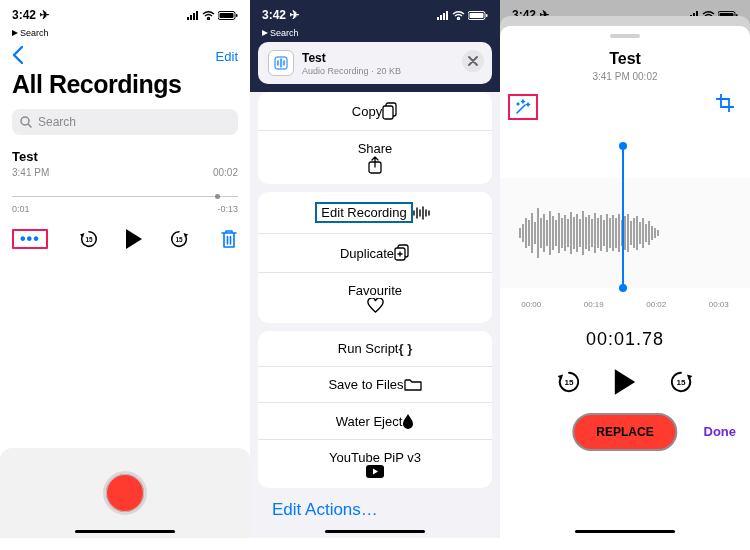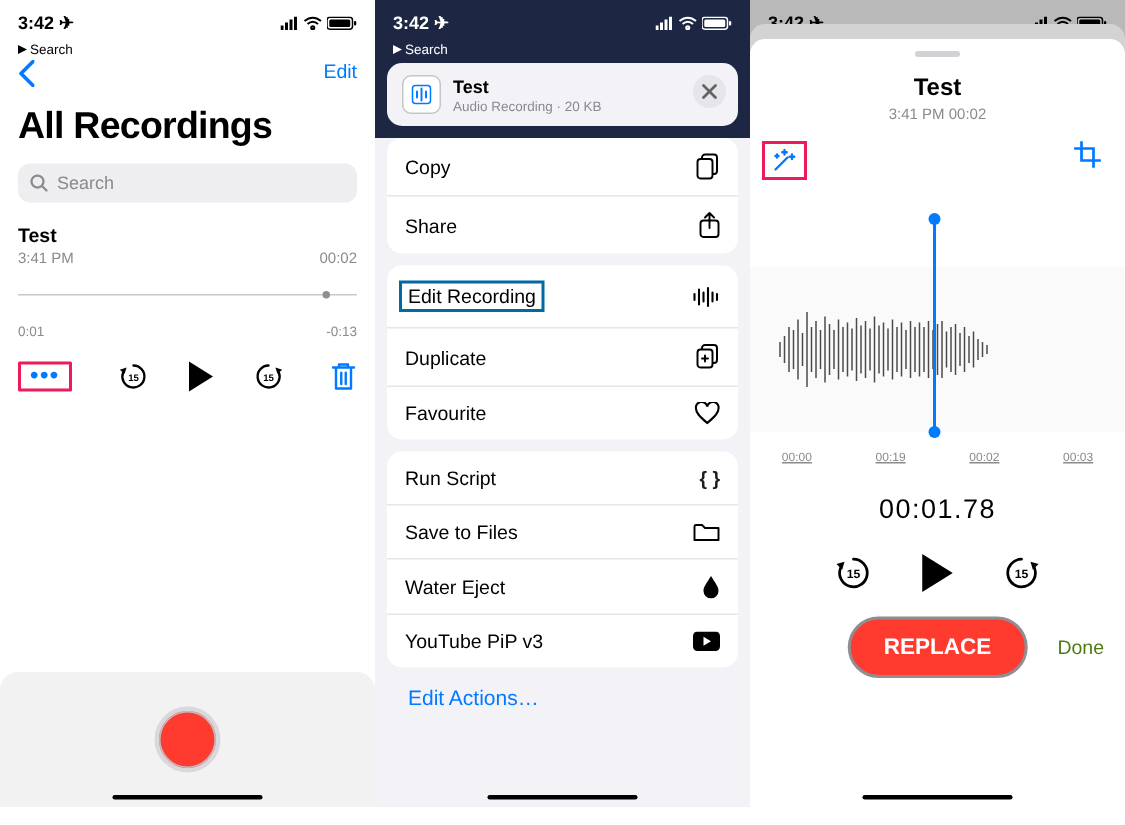--- a/index.html
+++ b/index.html
@@ -8,75 +8,75 @@
   .screen.s2 { background: #1d2744; }
 
   
   .statusbar { height: 28px; display: flex; justify-content: space-between; align-items: center; padding: 2px 12px 0 12px; font-size: 11px; font-weight: 600; }
   .statusbar .left { font-size: 12px; font-weight: 700; }
   .statusbar .right { display: flex; gap: 3px; align-items: center; letter-spacing: -1px; font-size: 10px; }
   .breadcrumb { font-size: 9px; color: #000; padding: 0 12px 2px 12px; display: flex; align-items: center; gap: 2px; }
   .breadcrumb svg { width: 6px; height: 6px; }
 
   
-  .nav1 { display: flex; justify-content: space-between; align-items: flex-start; padding: 0 12px; height: 24px; }
+  .nav1 { display: flex; justify-content: space-between; align-items: flex-end; padding: 0 12px; height: 24px; }
   .back-chev { color: #007aff; font-size: 16px; }
   .edit-link { color: #007aff; font-size: 13px; }
   .title-big { font-size: 25px; font-weight: 800; padding: 6px 12px 10px 12px; letter-spacing: -0.5px;}
   .search { margin: 0 12px; height: 26px; background: #eeeef0; border-radius: 8px; display: flex; align-items: center; padding: 0 8px; gap: 6px; color: #8a8a8e; font-size: 12px; }
   .track { padding: 14px 12px 0 12px; }
   .track-title { font-size: 13px; font-weight: 600; }
   .track-sub { display: flex; justify-content: space-between; font-size: 10px; color: #8a8a8e; margin-top: 3px; }
   .progress { position: relative; height: 16px; margin-top: 10px; }
   .progress .line { position: absolute; top: 8px; left: 0; right: 0; height: 1px; background: #c7c7cc; }
   .progress .dot { position: absolute; top: 5.5px; right: 18px; width: 5px; height: 5px; border-radius: 50%; background: #8e8e93; }
-  .progress-times { display: flex; justify-content: space-between; font-size: 9px; color: #8a8a8e; margin-top: 12px; }
+  .progress-times { display: flex; justify-content: space-between; font-size: 9px; color: #8a8a8e; margin-top: 0; }
   .controls { display: flex; justify-content: space-between; align-items: center; padding: 14px 12px 0 12px; }
   .controls-center { display: flex; gap: 24px; align-items: center; }
   .highlight-red { border: 2px solid #ef1a5a; padding: 3px 6px; border-radius: 1px; display: inline-flex; }
   .rec-bar { position: absolute; bottom: 0; left: 0; right: 0; height: 90px; background: #f2f2f2; border-top-left-radius: 12px; border-top-right-radius: 12px; display: flex; align-items: center; justify-content: center; }
   .rec-btn { width: 44px; height: 44px; border-radius: 50%; background: #ff3b30; border: 3px solid #d9d9dd; box-shadow: 0 0 0 1px #bfbfc3 inset; }
   .home-ind { position: absolute; bottom: 5px; left: 50%; transform: translateX(-50%); width: 100px; height: 3.5px; background: #000; border-radius: 3px; }
 
   
   .s2 .statusbar, .s2 .breadcrumb { color: #fff; }
   .sheet-head { margin: 2px 8px 8px 8px; background: #f2f2f7; border-radius: 10px; padding: 8px 10px; display: flex; align-items: center; gap: 8px; position: relative; }
   .sheet-head .doc-icon { width: 26px; height: 26px; border-radius: 6px; border: 1px solid #c6c6c8; background: #fff; display:flex; align-items:center; justify-content:center; }
   .sheet-head .doc-icon svg { width:14px; height:14px; }
   .sheet-head .txt { flex:1; }
   .sheet-head .t1 { font-size: 12px; font-weight:600; }
   .sheet-head .t2 { font-size: 9px; color:#8a8a8e; margin-top:1px; }
   .sheet-close { position: absolute; right: 8px; top: 8px; width: 22px; height:22px; border-radius:50%; background:#e5e5ea; display:flex; align-items:center; justify-content:center; color:#636366; font-size:12px;}
   .menu-body { flex:1; background:#f2f2f7; padding: 0 8px 40px 8px; overflow:hidden; }
   .menu-group { background: #fff; border-radius: 10px; margin-bottom: 8px; overflow: hidden; }
-  .menu-item { display:flex; justify-content:space-between; align-items:center; padding: 10px 12px; font-size: 13px; border-bottom:1px solid #e5e5e7; }
-  .menu-item:last-child { border-bottom:none; }
+  .menu-item { display:flex; justify-content:center; align-items:center; padding: 10px 12px; font-size: 13px; border-bottom:1px solid #e5e5e7; }
+  .menu-item:last-child { border-bottom:none;flex-direction:column; }
   .menu-item .lbl { display:inline-block; }
   .menu-item .ic { color:#1c1c1e; }
-  .edit-actions { color:#007aff; font-size:14px; padding:4px 10px 0 14px; }
+  .edit-actions { color:#007aff; font-size:17px; padding:4px 10px 0 14px; }
   .highlight-in { border: 2px solid #0369a1; padding: 1px 4px; margin-left:-4px; display:inline-block; }
 
   
   .s3 .sheet3 { position:absolute; top:26px; left:0; right:0; bottom:0; background:#fff; border-top-left-radius: 10px; border-top-right-radius:10px; box-shadow: 0 -10px 0 0 #d3d3d3; }
   .grabber { width:30px; height:4px; background:#d1d1d6; border-radius:3px; margin:8px auto 12px auto; }
   .edit-title { text-align:center; font-size:16px; font-weight:700; }
   .edit-sub { text-align:center; font-size:10px; color:#8a8a8e; margin-top:3px; }
   .tools { display:flex; justify-content:space-between; padding:12px 16px 4px 8px; }
   .wand-box { border: 2px solid #ef1a5a; padding: 2px 4px; display:inline-flex; }
   .waveform { margin-top:4px; height:170px; position:relative; background: linear-gradient(#fff 0 50px, #fafafa 50px 160px, #fff 160px); }
   .wave-svg { position:absolute; top:50px; left:0; right:0; height:110px; }
   .playhead { position:absolute; left:122px; top:18px; bottom:10px; width:1.5px; background:#007aff; }
   .playhead::before, .playhead::after { content:""; position:absolute; left:-3.5px; width:8px; height:8px; border-radius:50%; background:#007aff; }
   .playhead::before { top:-4px; } .playhead::after { bottom:-4px; }
-  .timeline { display:flex; justify-content:space-around; font-size:8px; color:#8a8a8e; margin-top:2px;text-decoration:underline; }
+  .timeline { display:flex; justify-content:space-around; font-size:8px; color:#8a8a8e; margin-top:2px; }
   .big-time { text-align:center; font-size:18px; font-weight:400; font-variant-numeric: tabular-nums; letter-spacing:1px; margin-top:20px; }
   .pb-controls { display:flex; justify-content:center; gap:30px; align-items:center; margin-top:18px; }
   .bottom-row { display:flex; justify-content:flex-end; align-items:center; padding: 28px 14px 0 14px; gap: 22px; position:relative;}
-  .replace-btn { position:absolute; left:50%; transform:translateX(-50%); background:#ff3b30; color:#ffffff; font-weight:700; font-size:15px; padding: 10px 22px; border-radius: 24px; border:2px solid #8e8e93; }
-  .done { color:#4d7c0f; font-size:13px; font-weight:400;margin-left:40px; }
+  .replace-btn { position:absolute; left:50%; transform:translateX(-50%); background:#ff3b30; color:#000000; font-weight:700; font-size:12px; padding: 10px 22px; border-radius: 24px; border:2px solid #8e8e93; }
+  .done { color:#6d28d9; font-size:13px; font-weight:700;margin-left:40px; }
 
   svg { display:block; }
 </style>
 </head>
 <body>
 
 <div class="screen s1">
   <div class="statusbar">
     <span class="left"><span>3:42</span> <span>✈︎</span></span>
     <span class="right">

